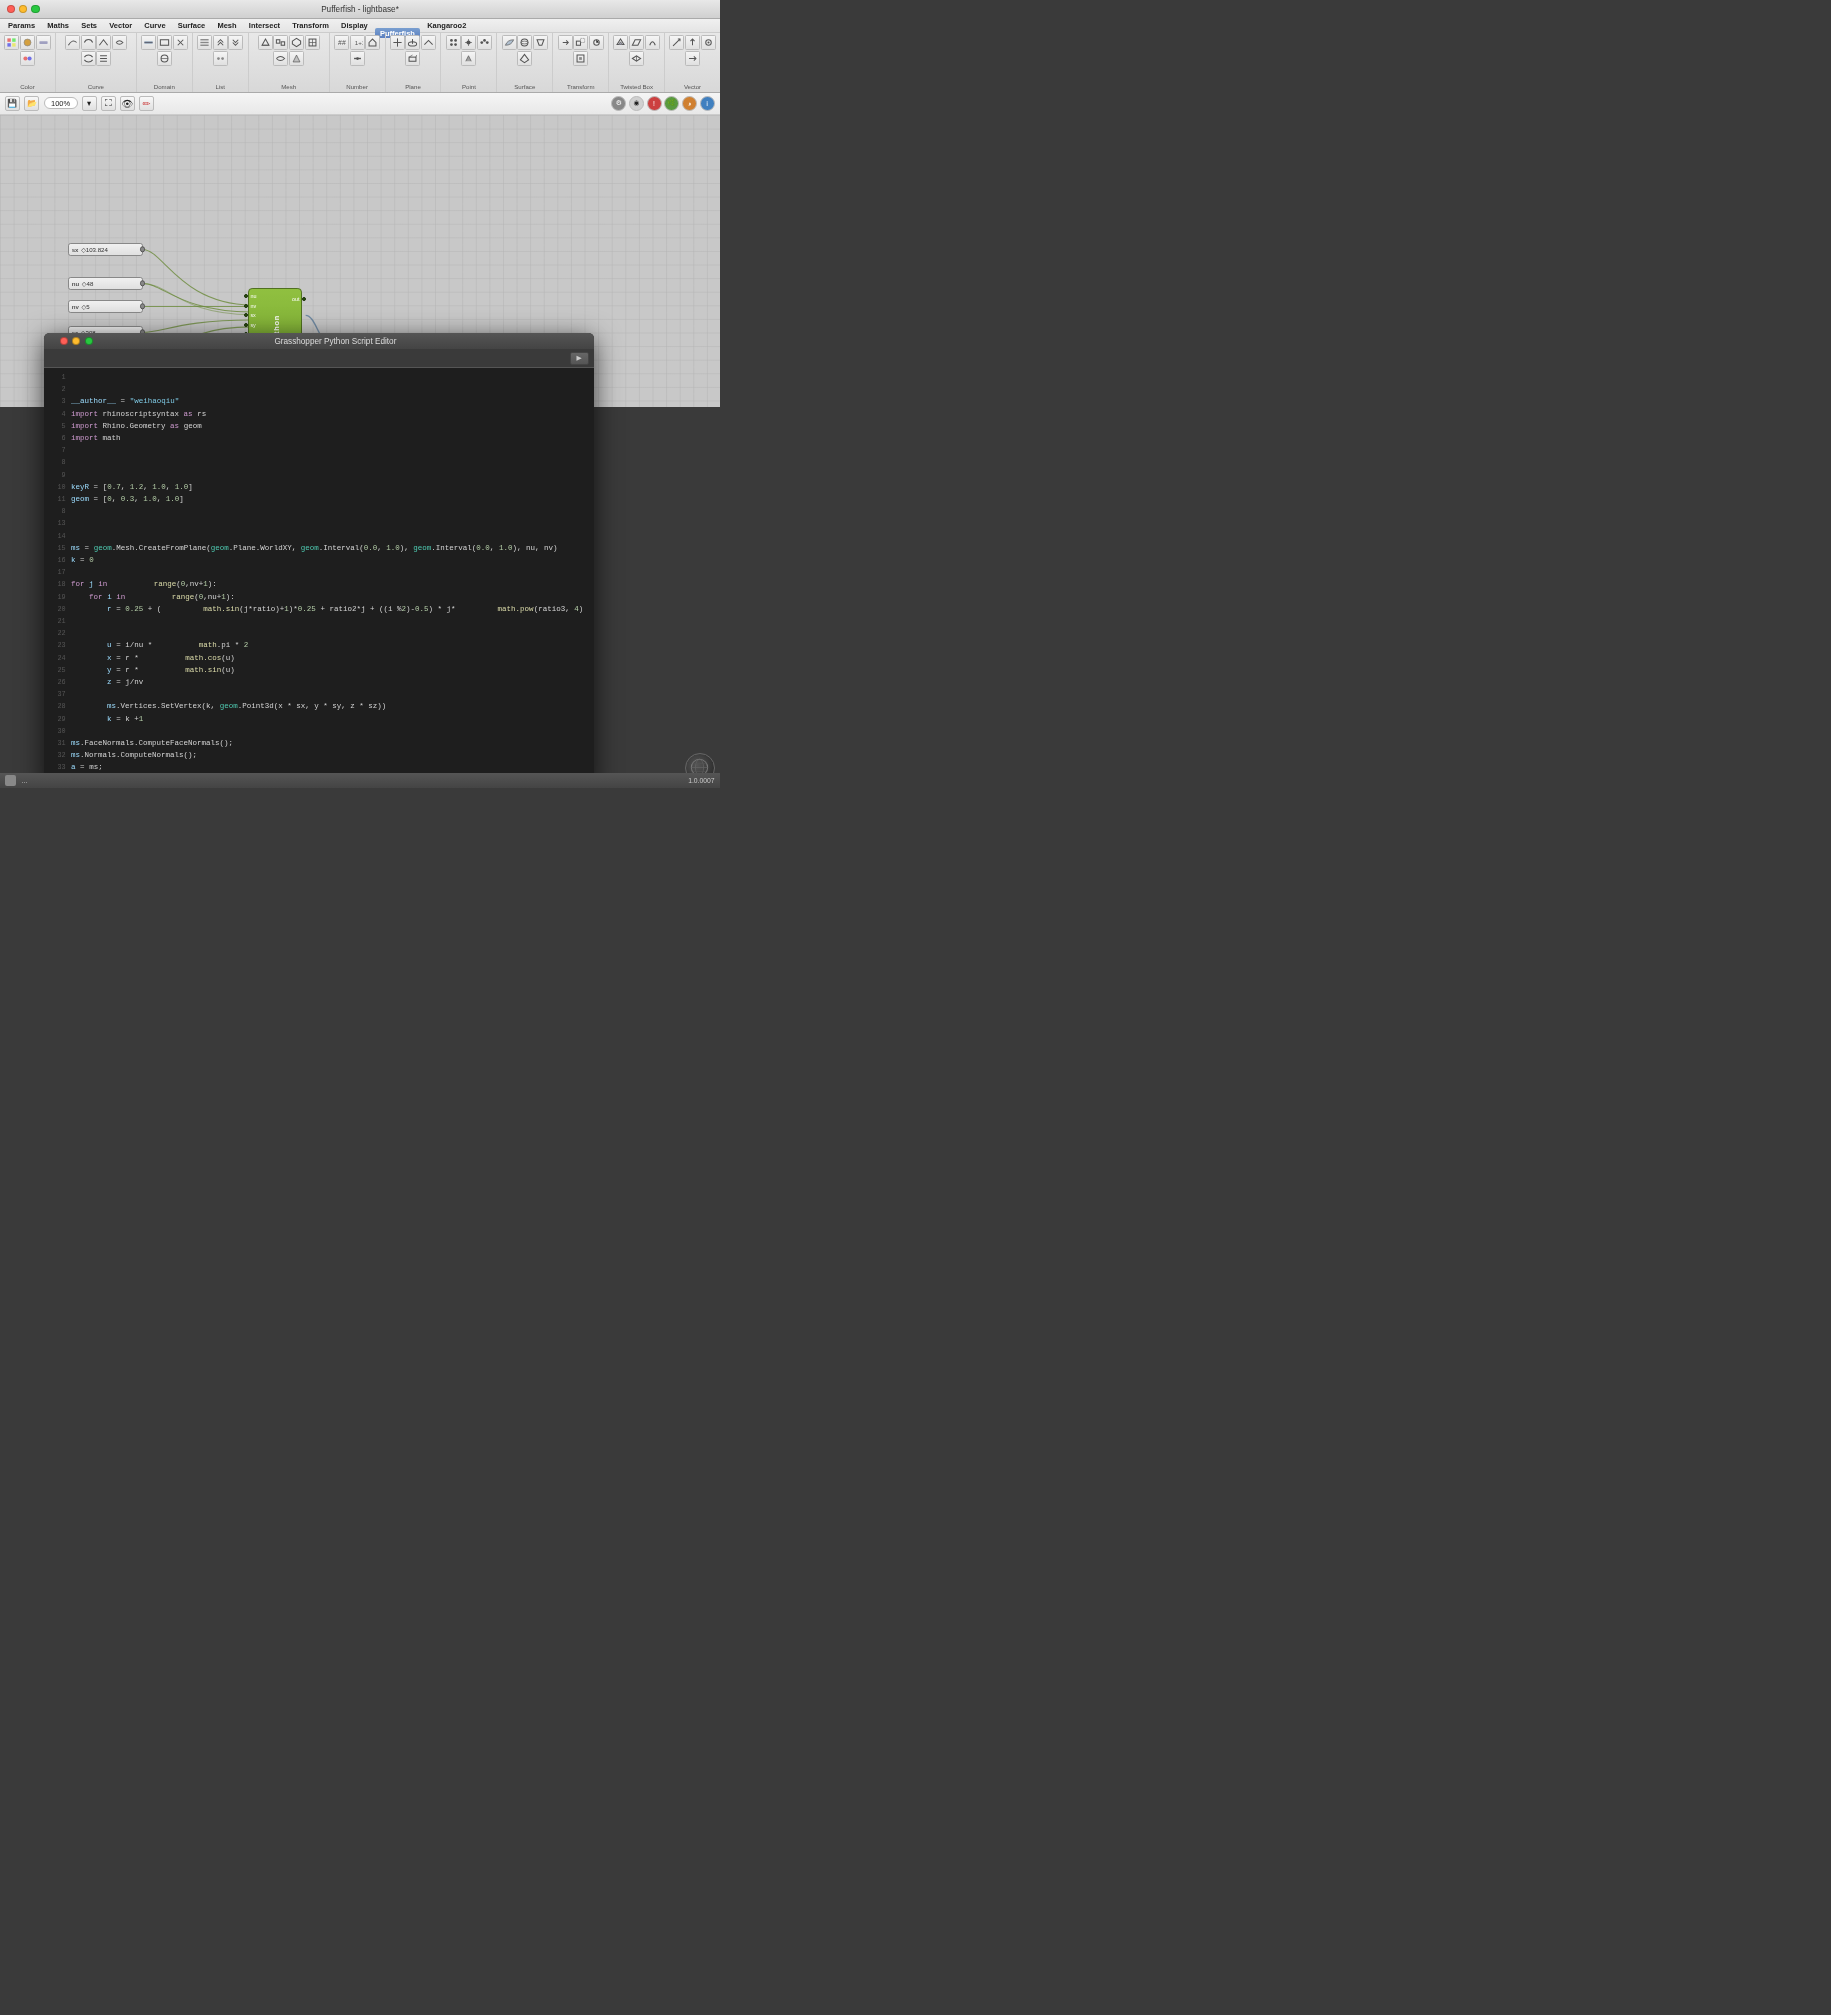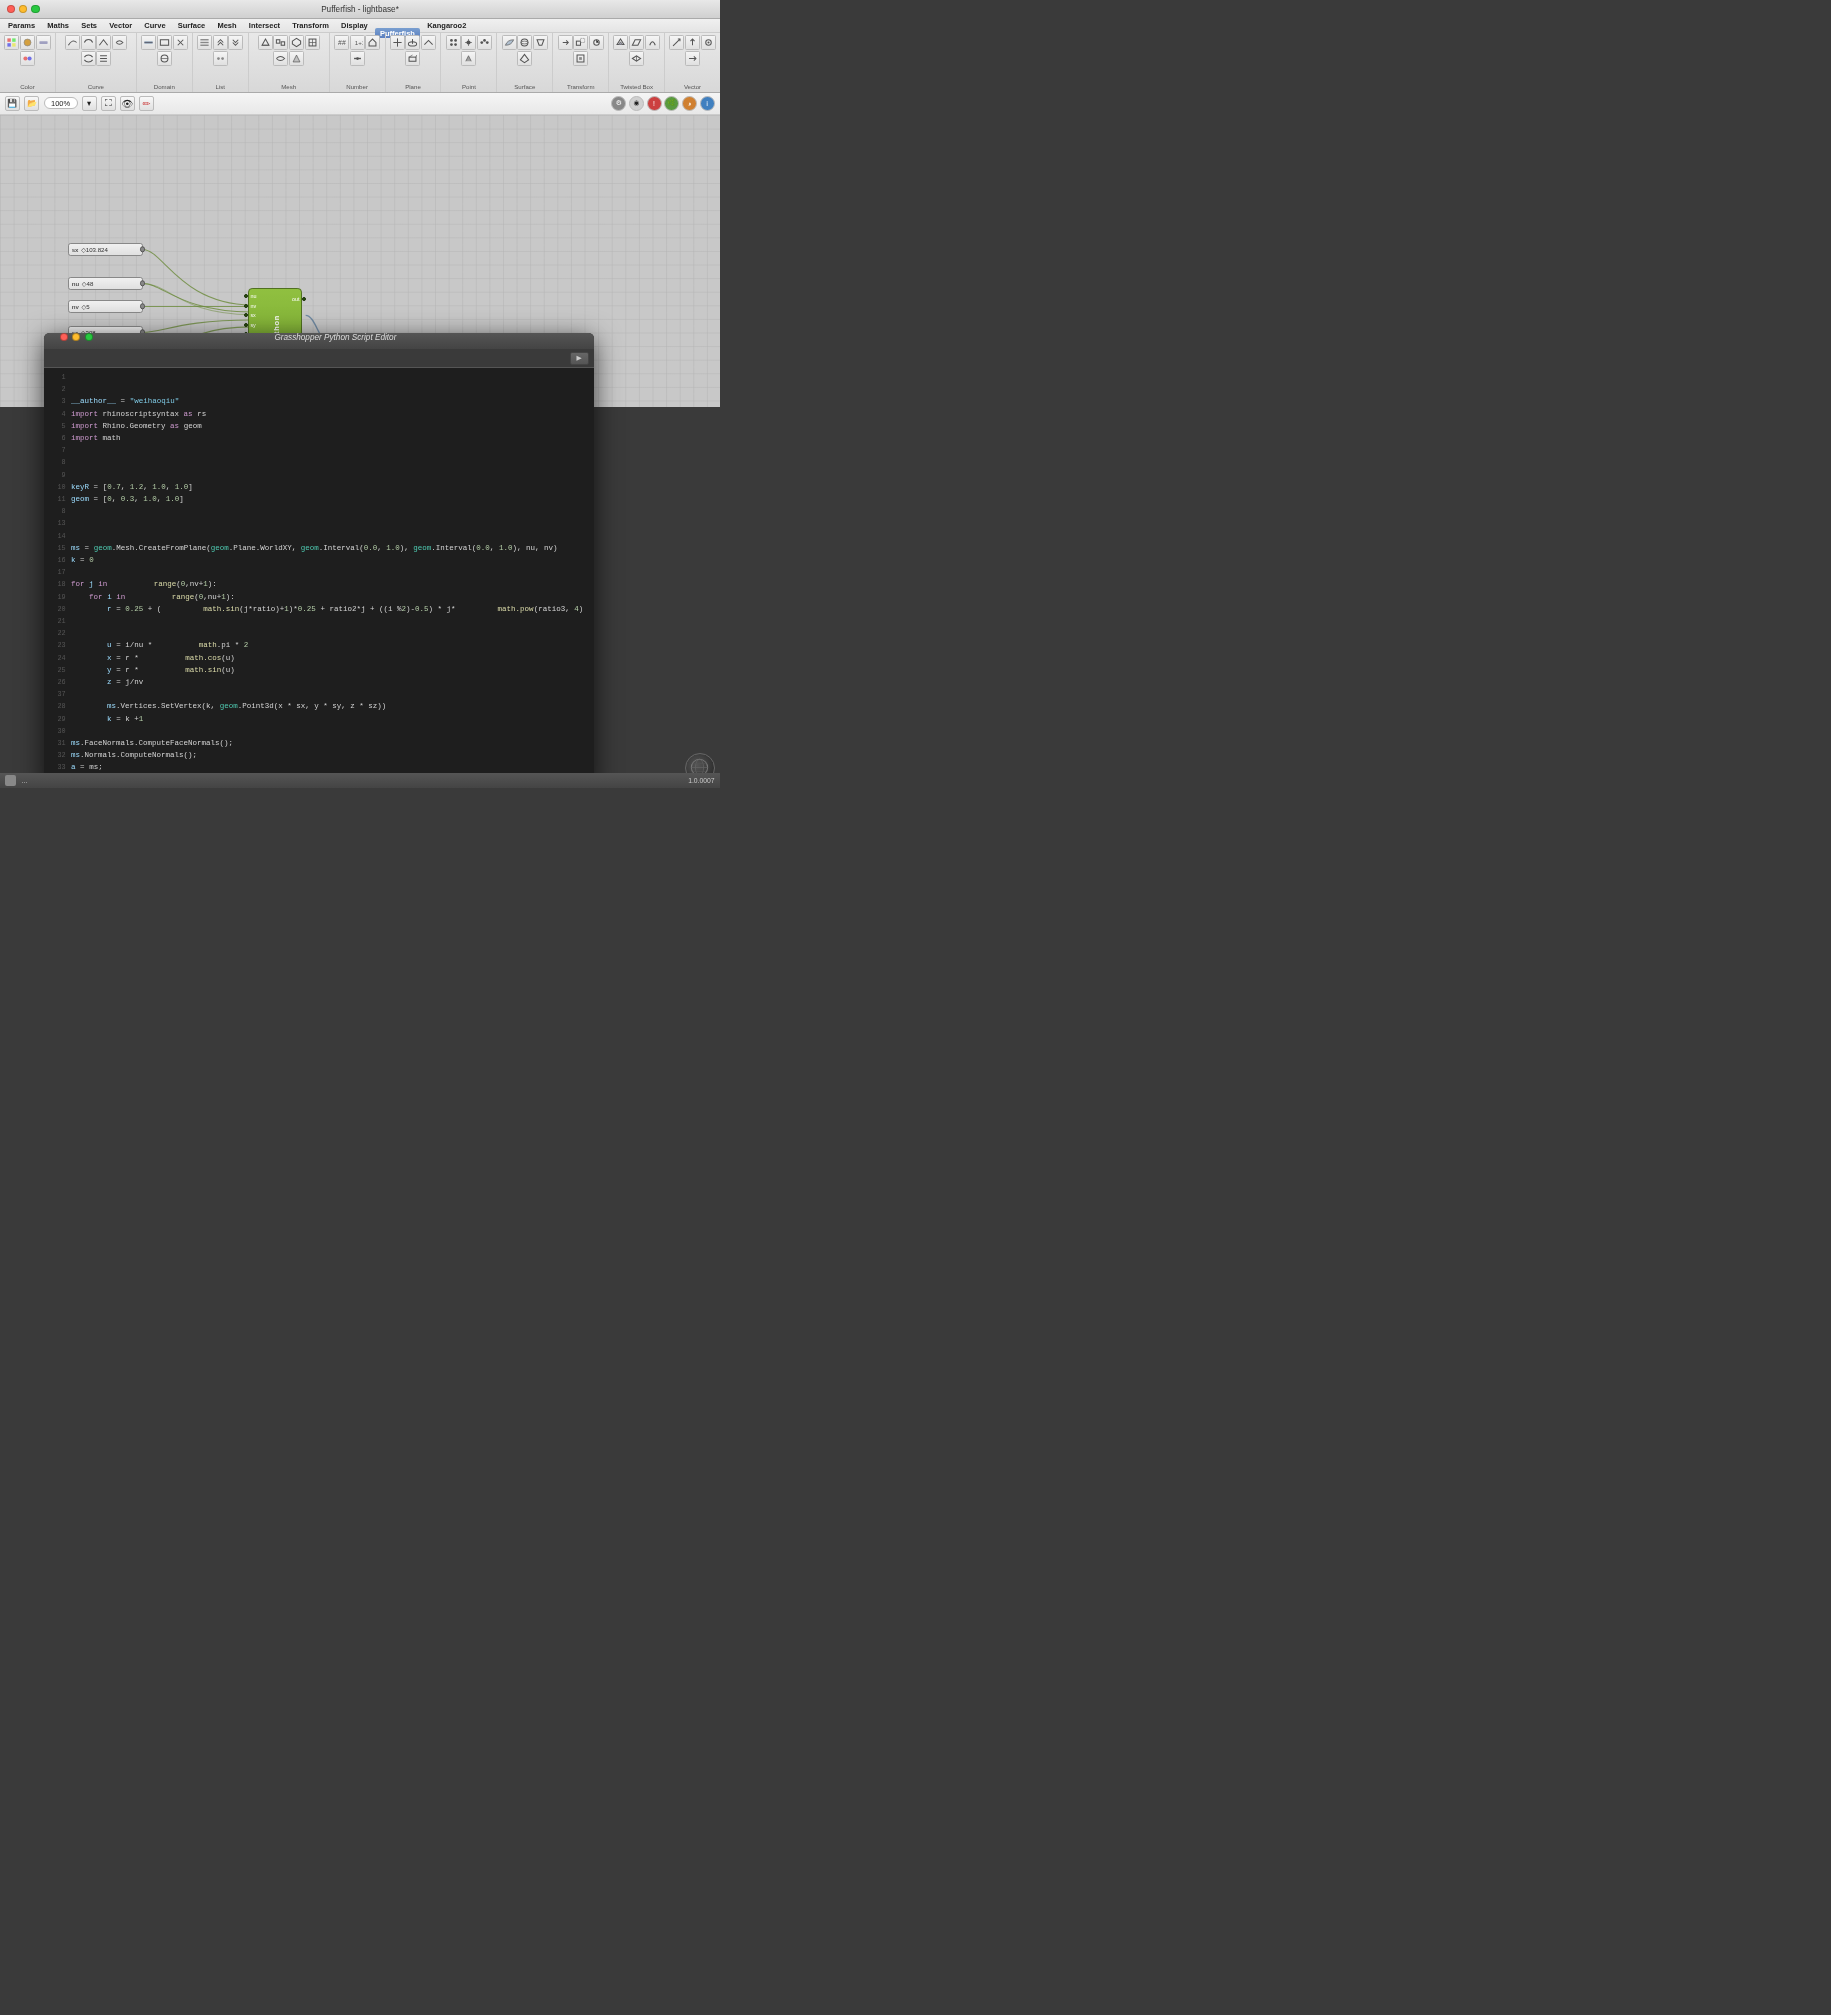--- a/index.html
+++ b/index.html
@@ -249,23 +249,23 @@
       width: 550px;
       background: #2b2b2b;
       border-radius: 5.4px;
       box-shadow: 0 6.8px 27px rgba(0,0,0,0.7);
       overflow: hidden;
     }
     .editor-titlebar {
       background: linear-gradient(to bottom, #555, #444);
       height: 16.3px;
       display: flex;
+      align-items: center;
       padding: 0 16px;
       position: relative;
-      font-style: italic;
     }
     .editor-tb-buttons {
       display: flex;
       gap: 4.1px;
     }
     .editor-tb-btn {
       width: 8.2px; height: 8.2px;
       border-radius: 50%;
       border: 0.7px solid rgba(0,0,0,0.3);
     }

